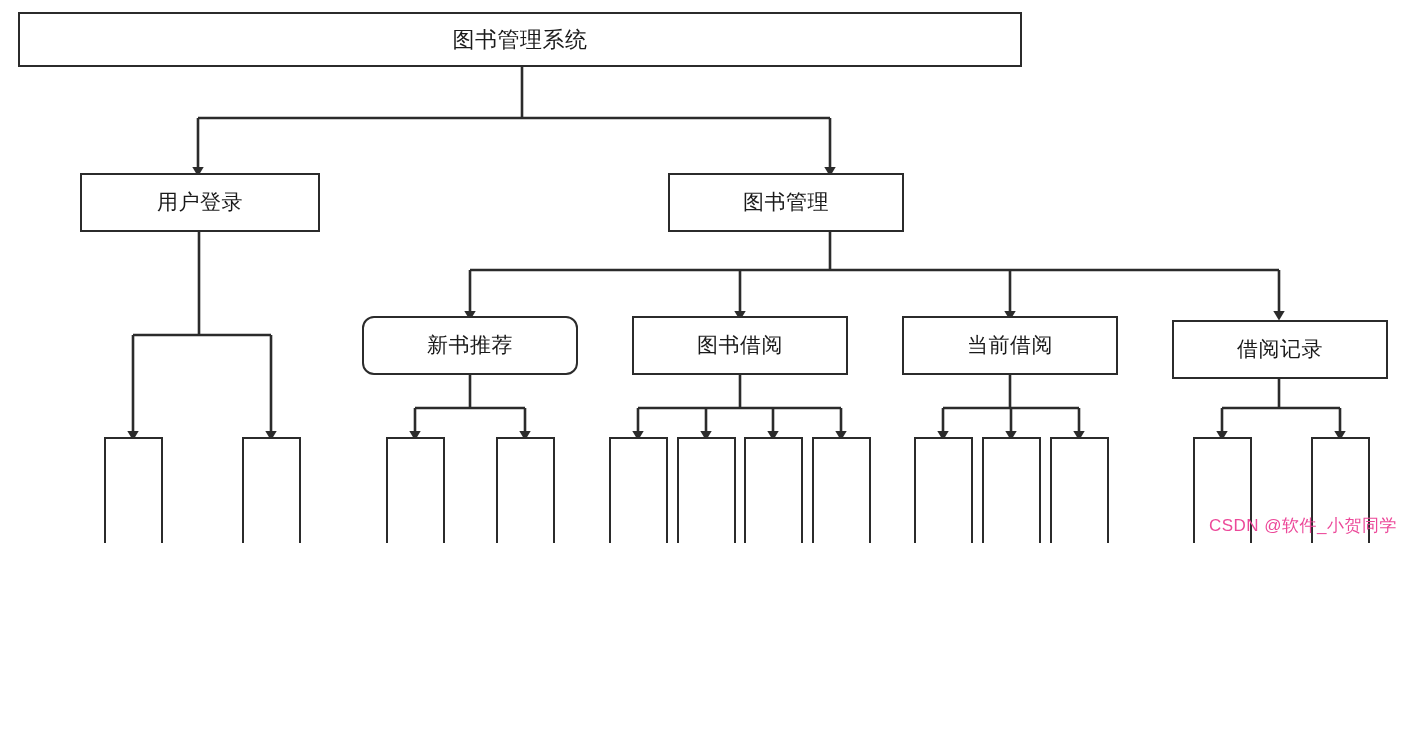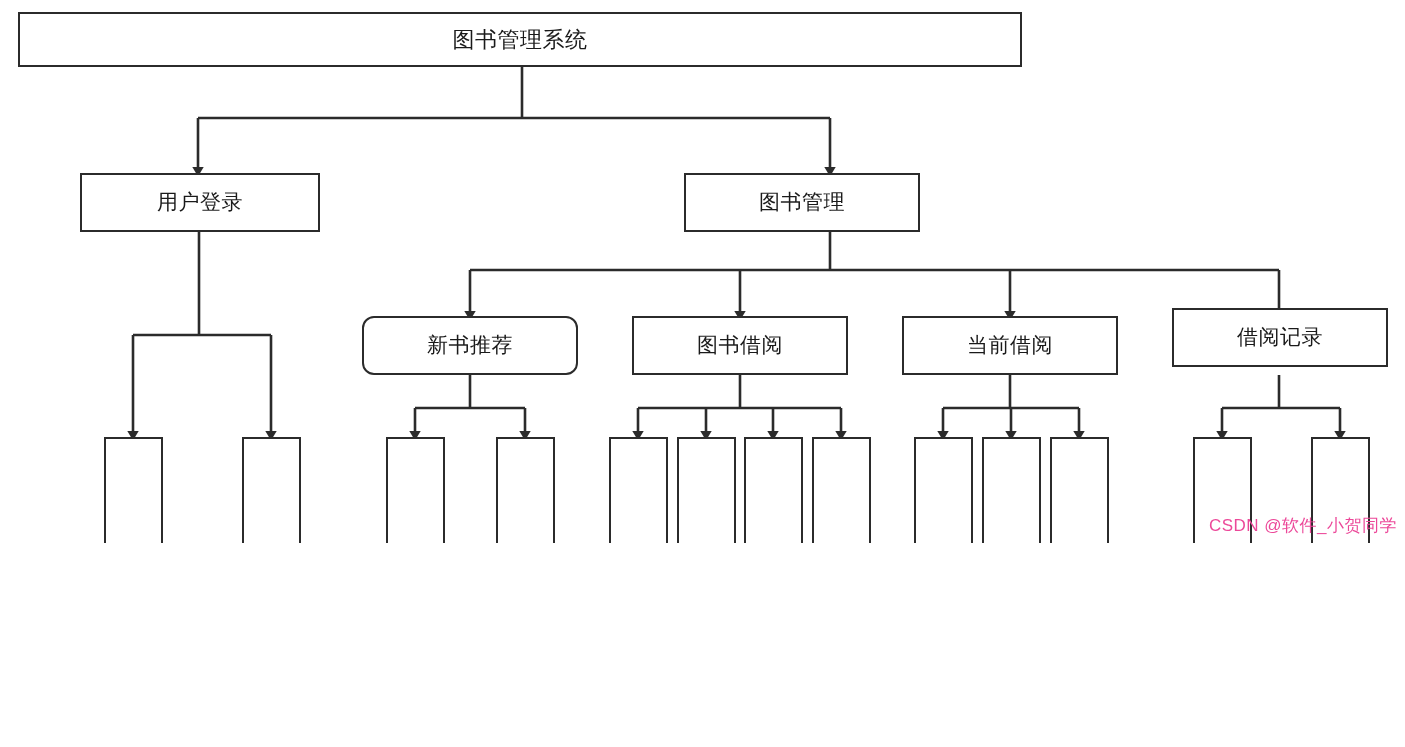--- a/index.html
+++ b/index.html
@@ -133,37 +133,37 @@
   </svg>
 
   <div class="node root" style="left:18px; top:12px; width:1004px; height:55px;">
     <span class="node-label">图书管理系统</span>
   </div>
 
   <div class="node" style="left:80px; top:173px; width:240px; height:59px;">
     <span class="node-label">用户登录</span>
   </div>
 
-  <div class="node" style="left:684px; top:173px; width:236px; height:59px;">
+  <div class="node" style="left:668px; top:173px; width:236px; height:59px;">
     <span class="node-label">图书管理</span>
   </div>
 
   <div class="node" style="left:362px; top:316px; width:216px; height:59px;border-radius:12px;">
     <span class="node-label">新书推荐</span>
   </div>
 
   <div class="node" style="left:632px; top:316px; width:216px; height:59px;">
     <span class="node-label">图书借阅</span>
   </div>
 
   <div class="node" style="left:902px; top:316px; width:216px; height:59px;">
     <span class="node-label">当前借阅</span>
   </div>
 
-  <div class="node" style="left:1172px; top:308px; width:216px; height:59px;">
+  <div class="node" style="left:1172px; top:320px; width:216px; height:59px;">
     <span class="node-label">借阅记录</span>
   </div>
 
   <div class="node leaf" style="left:104px; top:437px; width:59px; height:297px;">
     <span class="node-label">用户登录</span>
   </div>
 
   <div class="node leaf" style="left:242px; top:437px; width:59px; height:297px;">
     <span class="node-label">注销登录</span>
   </div>

